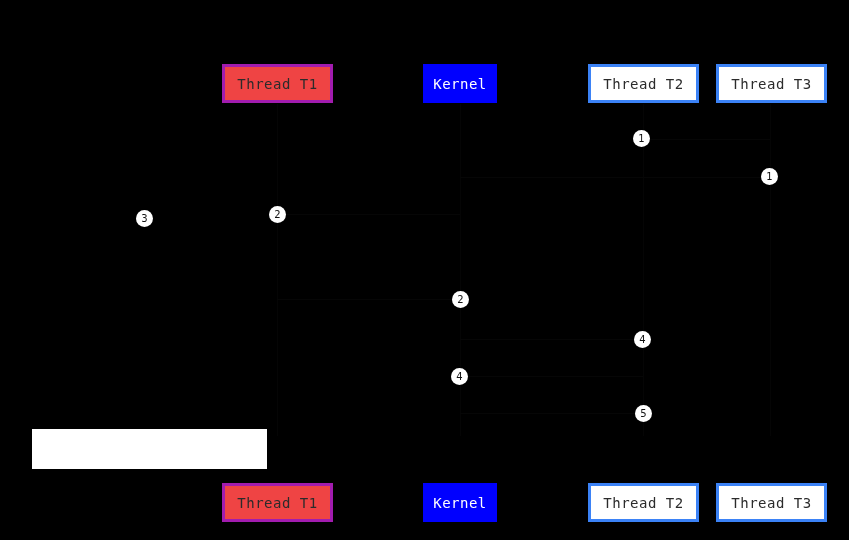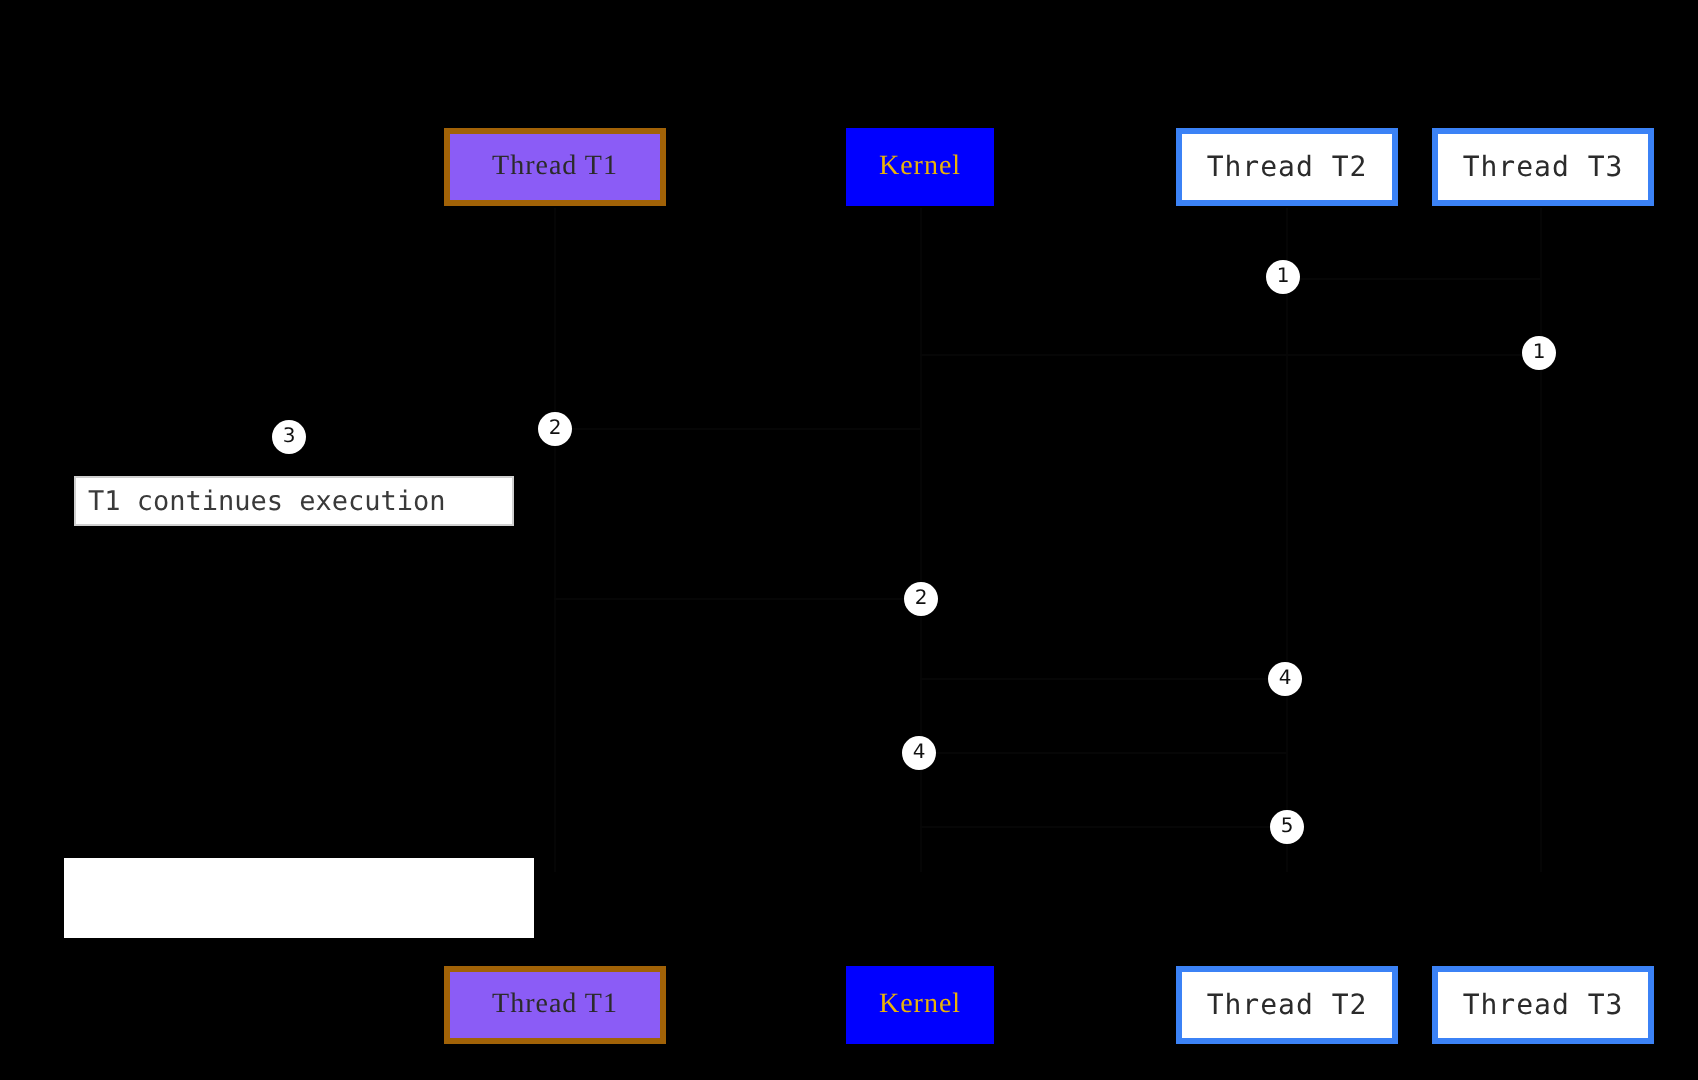--- a/index.html
+++ b/index.html
@@ -32,35 +32,33 @@
     display: flex;
     align-items: center;
     justify-content: center;
     white-space: nowrap;
     font-family: "DejaVu Sans Mono", "Liberation Mono", monospace;
     font-size: 14px;
     letter-spacing: 0.5px;
     height: 39px;
   }
   .actor-box.outlined-red {
-    background: #8b5cf6;
-    border: 3px solid #a16207;
+    background: #ef4444;
+    border: 3px solid #a21caf;
     color: #2b2b2b;
-    font-family: Liberation Serif, serif;
   }
   .actor-box.outlined-blue {
     background: #ffffff;
     border: 3px solid #3b82f6;
     color: #2b2b2b;
   }
   .actor-box.filled-blue {
     background: #0000ff;
     border: 1px solid #0000ff;
-    color: #eab308;
-    font-family: Liberation Serif, serif;
+    color: #ffffff;
   }
 
   
   .badge {
     position: absolute;
     width: 17px;
     height: 17px;
     border-radius: 50%;
     background: #ffffff;
     color: #111111;
@@ -140,23 +138,20 @@
   </div>
 
   <div class="actor-box outlined-blue" style="left:588px;top:483px;width:111px">
     <span>Thread T2</span>
   </div>
 
   <div class="actor-box outlined-blue" style="left:716px;top:483px;width:111px">
     <span>Thread T3</span>
   </div>
 
-  <div class="note" style="left:37px;top:238px;width:220px;height:25px">
-    <span>T1 continues execution</span>
-  </div>
 
   <div class="note blank" style="left:32px;top:429px;width:235px;height:40px">
     <span></span>
   </div>
 
   <div class="badge" style="left:633px;top:130px">1</div>
   <div class="badge" style="left:761px;top:168px">1</div>
   <div class="badge" style="left:136px;top:210px">3</div>
   <div class="badge" style="left:269px;top:206px">2</div>
   <div class="badge" style="left:452px;top:291px">2</div>

